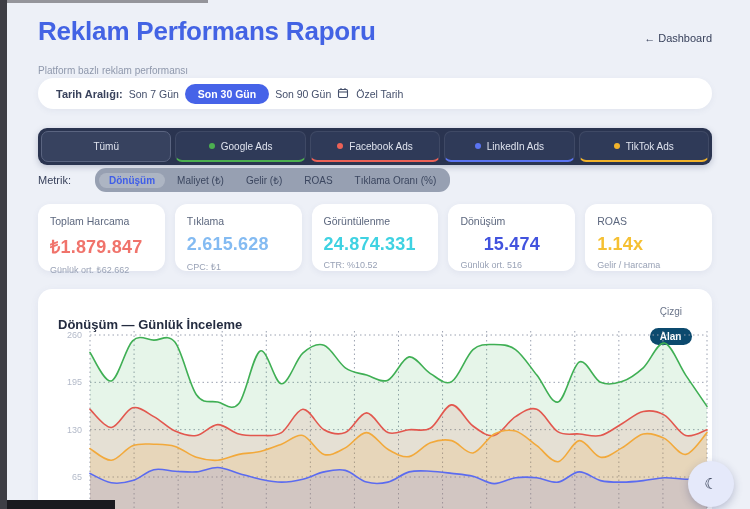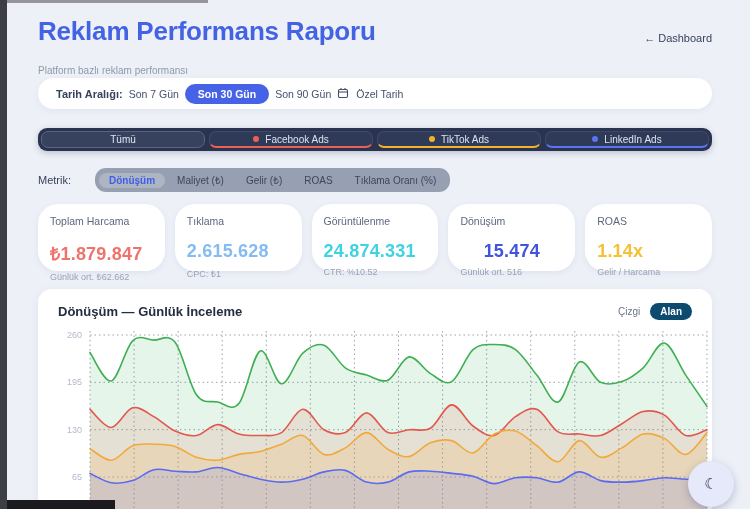--- a/index.html
+++ b/index.html
@@ -26,21 +26,21 @@
     display:flex;align-items:center;padding:0 18px;box-sizing:border-box;
     box-shadow:0 2px 6px rgba(80,95,140,.07);
   }
   .datebar .lbl{font-size:11px;font-weight:bold;color:#39425c;}
   .datebar .preset{font-size:10.5px;color:#444f6b;cursor:pointer;padding:4px 6px;}
   .datebar .preset.sel{background:#4663e8;color:#fff;border-radius:999px;padding:4px 13px;font-weight:bold;}
   .datebar .custom{display:flex;align-items:center;gap:7px;font-size:10.5px;color:#444f6b;cursor:pointer;}
 
   
   .tabbar{
-    top:128px;height:23px;background:#2a3450;border-radius:9px;padding:3px;box-sizing:border-box;
+    top:128px;height:37px;background:#2a3450;border-radius:9px;padding:3px;box-sizing:border-box;
     display:flex;gap:4px;box-shadow:0 2px 6px rgba(40,52,90,.25);
   }
   .ptab{
     flex:1;display:flex;align-items:center;justify-content:center;gap:6px;
     background:#2f3a58;border:1px solid rgba(255,255,255,.08);border-radius:7px;
     font-size:10px;color:#dfe3ee;cursor:pointer;box-sizing:border-box;
     border-bottom-width:2px;
   }
   .ptab.all{background:#37425f;border:1px solid #5a6480;}
   .ptab .dot{width:6px;height:6px;border-radius:50%;}
@@ -50,35 +50,35 @@
   .metricrow .lbl{font-size:11px;color:#39425c;}
   .metric-group{
     background:#97a0b2;border-radius:11px;padding:3px 4px;display:flex;gap:2px;align-items:center;
   }
   .mopt{font-size:10px;color:#3b465f;padding:2px 10px;border-radius:8px;cursor:pointer;white-space:nowrap;}
   .mopt.sel{color:#3f5ee8;font-weight:bold;background:rgba(255,255,255,.22);}
 
   
   .stats{top:204px;display:flex;gap:10px;}
   .scard{
-    flex:1;background:#fff;border-radius:20px;height:67px;box-sizing:border-box;
+    flex:1;background:#fff;border-radius:12px;height:67px;box-sizing:border-box;
     padding:11px 12px;box-shadow:0 2px 6px rgba(80,95,140,.08);
   }
   .scard .slabel{font-size:10.5px;color:#5c677e;}
-  .scard .svalue{font-size:18px;font-weight:bold;margin-top:14px;letter-spacing:.2px;}
+  .scard .svalue{font-size:18px;font-weight:bold;margin-top:7px;letter-spacing:.2px;}
   .scard .ssub{font-size:9px;color:#99a2b6;margin-top:5px;}
 
   
   .chartcard{
     top:289px;height:260px;background:#fff;border-radius:14px;box-sizing:border-box;
     padding:14px 20px;box-shadow:0 2px 8px rgba(80,95,140,.08);
   }
   .chart-head{display:flex;align-items:center;justify-content:space-between;}
   .chart-title{font-size:13px;font-weight:bold;color:#242c40;}
-  .chart-modes{display:flex;}
+  .chart-modes{display:flex;gap:8px;flex-direction:column;}
   .cmode{font-size:10px;color:#6a7489;padding:3px 10px;cursor:pointer;border-radius:999px;}
   .cmode.sel{background:#0c4a6e;color:#fff;font-weight:bold;}
 
   .chart-svg{position:absolute;left:0;top:0;width:750px;height:509px;z-index:5;pointer-events:none;}
 
   
   .theme-btn{
     position:absolute;left:688px;top:461px;width:46px;height:46px;border-radius:50%;
     background:#e5e9fa;display:flex;align-items:center;justify-content:center;
     font-size:15px;color:#2f3950;box-shadow:0 3px 9px rgba(60,70,120,.30);
@@ -112,31 +112,35 @@
         </svg>
       </span>
       <span>Özel Tarih</span>
     </span>
   </div>
 
   <div class="content tabbar" style="position:absolute;">
     <div class="ptab all">
       <span>Tümü</span>
     </div>
+    <div class="ptab" style="border-bottom: 2px solid rgb(76, 175, 80);">
+      <span class="dot" style="background: rgb(76, 175, 80);"></span>
+      <span>Google Ads</span>
+    </div>
     <div class="ptab" style="border-bottom: 2px solid rgb(236, 97, 86);">
       <span class="dot" style="background: rgb(236, 97, 86);"></span>
       <span>Facebook Ads</span>
     </div>
+    <div class="ptab" style="border-bottom: 2px solid rgb(91, 116, 242);">
+      <span class="dot" style="background: rgb(91, 116, 242);"></span>
+      <span>LinkedIn Ads</span>
+    </div>
     <div class="ptab" style="border-bottom: 2px solid rgb(242, 179, 43);">
       <span class="dot" style="background: rgb(242, 179, 43);"></span>
       <span>TikTok Ads</span>
-    </div>
-    <div class="ptab" style="border-bottom: 2px solid rgb(91, 116, 242);">
-      <span class="dot" style="background: rgb(91, 116, 242);"></span>
-      <span>LinkedIn Ads</span>
     </div>
   </div>
 
   <div class="content metricrow" style="position:absolute;">
     <span class="lbl">Metrik:</span>
     <div class="metric-group">
       <span class="mopt sel">Dönüşüm</span>
       <span class="mopt">Maliyet (₺)</span>
       <span class="mopt">Gelir (₺)</span>
       <span class="mopt">ROAS</span>

